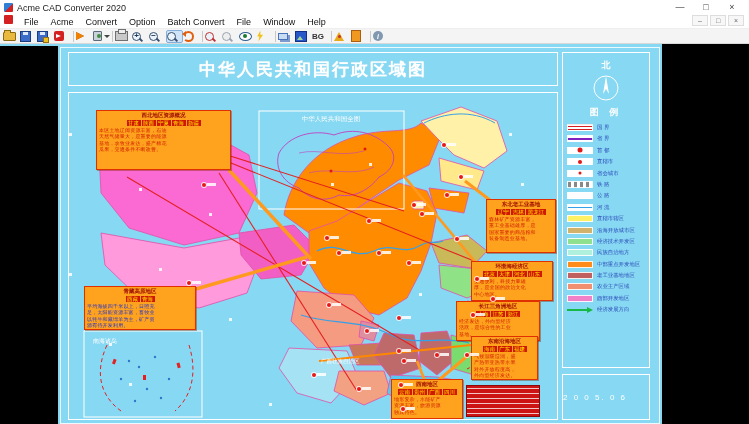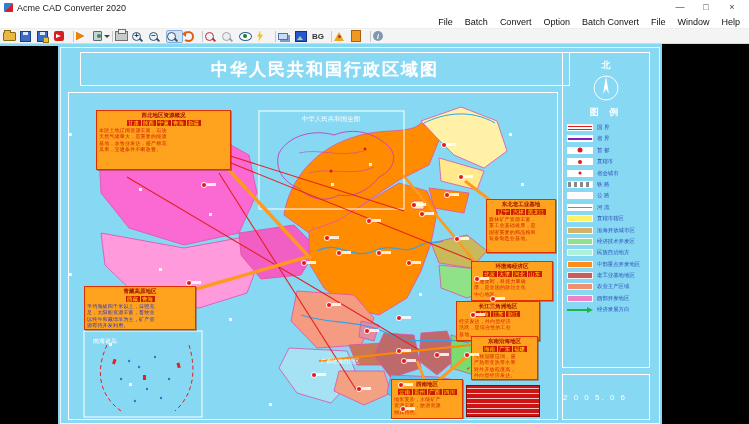--- a/index.html
+++ b/index.html
@@ -5,21 +5,21 @@
   html,body{margin:0;padding:0;width:749px;height:424px;overflow:hidden;background:#000;
     font-family:"Liberation Sans",sans-serif;-webkit-font-smoothing:antialiased;}
   .window{position:relative;width:749px;height:424px;background:#000;}
   
   .titlebar{position:absolute;top:0;left:0;right:0;height:15px;background:#fff;display:flex;align-items:center;padding:0 4px;box-sizing:border-box;}
   .app-ico{width:9px;height:9px;background:linear-gradient(135deg,#2e7fd4 0 55%,#d42020 55%);border-radius:1px;margin-right:4px;}
   .tb-title{font-size:9px;color:#222;flex:1;}
   .win-ctl{display:flex;gap:0;}
   .win-ctl span{width:26px;text-align:center;font-size:9px;color:#444;cursor:default;line-height:15px;}
   
-  .menubar{position:absolute;top:15px;left:0;right:0;height:14px;background:#fff;display:flex;align-items:flex-end;padding:0 3px;box-sizing:border-box;border-bottom:1px solid #eee;flex-direction:column;}
+  .menubar{position:absolute;top:15px;left:0;right:0;height:14px;background:#fff;display:flex;align-items:flex-start;padding:0 3px;box-sizing:border-box;border-bottom:1px solid #eee;}
   .menu-appico{width:9px;height:9px;background:#d42020;border-radius:1px;margin:0 5px 0 1px;}
   #menu-items{display:flex;flex:1;}
   .menu-item{font-size:9px;color:#111;padding:0 6px;line-height:14px;}
   .doc-ctl{display:flex;gap:2px;margin-right:2px;}
   .doc-ctl span{width:14px;text-align:center;font-size:7px;color:#666;border:1px solid #ddd;line-height:9px;height:9px;background:#f7f7f7;}
   
   .toolbar{position:absolute;top:29px;left:0;right:0;height:15px;background:#f4f4f4;display:flex;align-items:center;padding:0 3px;box-sizing:border-box;border-bottom:1px solid #d8d8d8;}
   .tbi{display:inline-flex;align-items:center;width:17px;height:13px;position:relative;}
   .tbi.pressed{background:#cfe4f8;border:1px solid #84aedc;border-radius:2px;width:15px;height:11px;}
   .tbsep{width:1px;height:11px;background:#c8c8c8;margin:0 2px;}
@@ -56,21 +56,21 @@
   .i-tri::after{content:"";position:absolute;left:-1.5px;top:3px;width:3px;height:3px;border-radius:50%;background:#c03030;}
   .i-paper{width:8px;height:10px;background:#f09820;border:1px solid #a86010;}
   .i-info{width:10px;height:10px;border-radius:50%;background:#8098b0;color:#fff;display:flex;align-items:center;justify-content:center;}
   .i-info::before{content:"i";font-size:7px;font-style:italic;font-weight:bold;}
   
   .canvas{position:absolute;top:44px;left:0;width:749px;height:380px;background:#000;overflow:hidden;}
   .canvas-strip{position:absolute;top:0;left:0;width:662px;height:2px;background:#87d8f3;}
   .sheet{position:absolute;left:58px;top:2px;width:604px;height:378px;background:#87d8f3;}
   .sheet-frame{position:absolute;left:2px;top:1px;right:2px;bottom:0;border:1px solid rgba(255,255,255,.85);pointer-events:none;}
   .sh-box{position:absolute;border:1px solid #fff;box-sizing:border-box;}
-  .title-box{left:10px;top:6px;width:490px;height:34px;display:flex;align-items:center;justify-content:center;margin-left:12px;}
+  .title-box{left:10px;top:6px;width:490px;height:34px;display:flex;align-items:center;justify-content:center;}
   .map-title{font-size:17px;font-weight:bold;color:#fff;letter-spacing:2px;text-shadow:0 0 1px rgba(255,255,255,.6);}
   .map-box{left:10px;top:46px;width:490px;height:328px;overflow:hidden;}
   .map-box svg{position:absolute;left:0;top:0;}
   .legend-box{left:504px;top:6px;width:88px;height:316px;display:flex;flex-direction:column;align-items:center;padding-top:6px;box-sizing:border-box;}
   .north-char{font-size:9px;color:#fff;font-weight:bold;}
   .legend-title{font-size:9px;color:#fff;font-weight:bold;letter-spacing:4px;margin:2px 0 4px;}
   #legend-items{display:flex;flex-direction:column;gap:2.4px;width:78px;}
   .lg-row{display:flex;align-items:center;gap:4px;height:9px;}
   .lg-sym{width:26px;height:7px;box-sizing:border-box;flex:none;position:relative;background:#fff;border:1px solid rgba(255,255,255,.9);}
   .lg-sym.nat{background:repeating-linear-gradient(#fff 0 1.5px,#d42020 1.5px 2.5px,#fff 2.5px 4px,#d42020 4px 5px,#fff 5px);}
@@ -112,21 +112,21 @@
       <span>—</span>
       <span>□</span>
       <span>×</span>
     </span>
   </div>
 
   <div class="menubar">
     <span class="menu-appico"></span>
     <span id="menu-items">
         <span class="menu-item">File</span>
-        <span class="menu-item">Batch</span>
+        <span class="menu-item">Acme</span>
         <span class="menu-item">Convert</span>
         <span class="menu-item">Option</span>
         <span class="menu-item">Batch Convert</span>
         <span class="menu-item">File</span>
         <span class="menu-item">Window</span>
         <span class="menu-item">Help</span>
       </span>
     <span class="doc-ctl">
       <span>–</span>
       <span>□</span>

